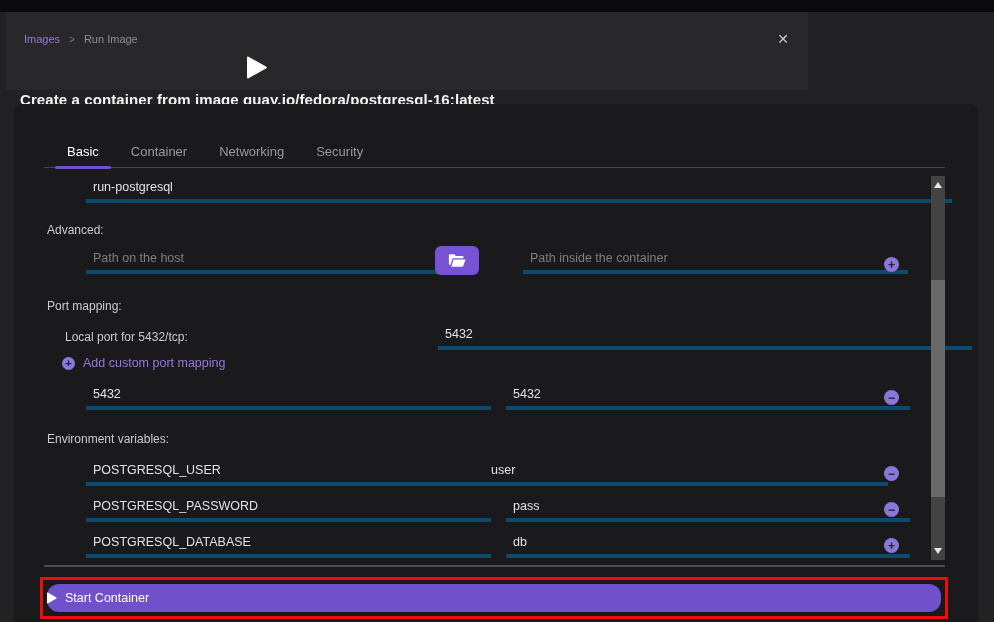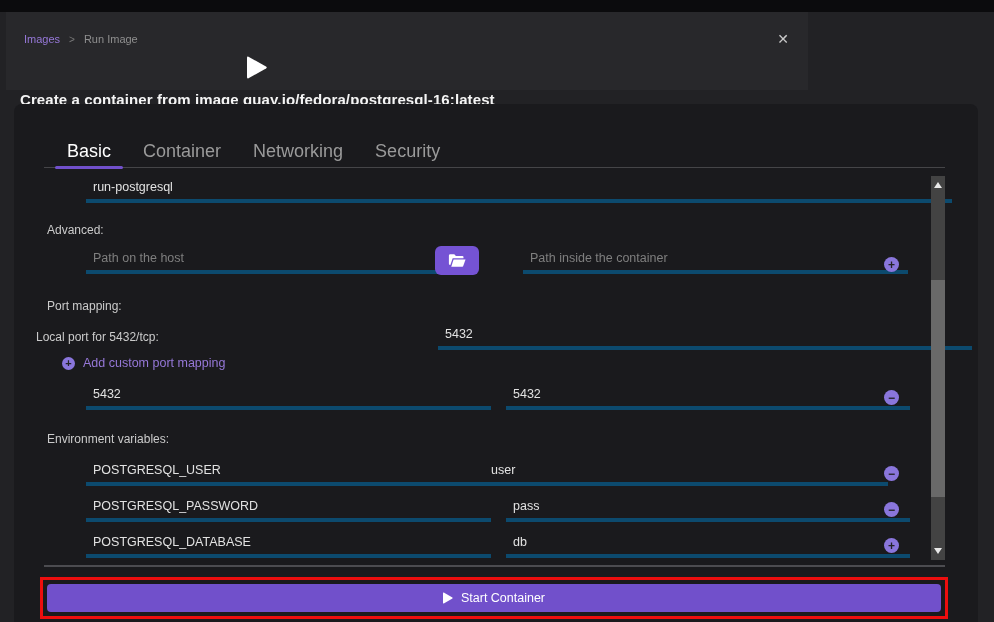--- a/index.html
+++ b/index.html
@@ -24,21 +24,21 @@
   .play-icon-lg { width:22px; height:25px; display:block; }
   .page-title { font-size:15px; font-weight:bold; color:#f4f4f4; letter-spacing:0.1px; }
 
   
   .panel { position:absolute; left:14px; top:104px; width:964px; height:518px;
     background:#1a1a1d; border-radius:8px 8px 0 0; }
 
   
   .tabs-row { position:absolute; left:30px; top:32px; width:901px; height:32px;
     border-bottom:1px solid #454548; display:flex; padding-left:11px; gap:8px; }
-  .tab { position:relative; padding:0 12px; font-size:18px; color:#9a9a9a;
+  .tab { position:relative; padding:0 12px; font-size:13px; color:#9a9a9a;
     display:flex; align-items:center; cursor:pointer; }
   .tab.active { color:#ffffff; }
   .tab.active::after { content:""; position:absolute; left:0; bottom:-2px; width:100%; height:3px;
     background:#7150cb; border-radius:2px; }
 
   
   .uline { position:absolute; border-bottom:4px solid #0c4a6e; height:27px;margin-left:38px; }
   .uline input { width:100%; height:100%; background:transparent; border:none; outline:none;
     color:#e2e2e2; font-size:12.5px; font-family:"Liberation Sans", sans-serif; padding:0 0 2px 7px; }
   .uline input::placeholder { color:#7f7f7f; }
@@ -60,22 +60,22 @@
   
   .scrollbar { position:absolute; left:917px; top:72px; width:14px; height:384px; background:#434343; }
   .scroll-thumb { position:absolute; left:0; top:104px; width:14px; height:217px; background:#696969; cursor:pointer; }
   .scroll-up, .scroll-down { position:absolute; left:3px; width:0; height:0; }
   .scroll-up { top:6px; border-left:4px solid transparent; border-right:4px solid transparent; border-bottom:6px solid #e8e8e8; }
   .scroll-down { bottom:6px; border-left:4px solid transparent; border-right:4px solid transparent; border-top:6px solid #e8e8e8; }
 
   
   .divider { position:absolute; left:30px; top:461px; width:901px; height:2px; background:#4c4c50; }
   .highlight-box { position:absolute; left:26px; top:473px; width:908px; height:42px; border:3px solid #ec0e0e; }
-  .start-btn { position:absolute; left:4px; top:4px; right:4px; bottom:4px; background:#7150cb; border-radius:4px;
-    display:flex; align-items:center; justify-content:center; gap:8px; color:#ffffff; font-size:12.5px; cursor:pointer; }
+  .start-btn { position:absolute; left:4px; top:4px; right:4px; bottom:4px; background:#7150cb; border-radius:12px;
+    display:flex; align-items:center; gap:8px; color:#ffffff; font-size:12.5px; cursor:pointer; }
   .play-icon-sm { width:10px; height:12px; display:block; }
 </style>
 </head>
 <body>
 
 <div class="topbar"></div>
 
 <div class="header">
   <div class="breadcrumb">
     <span class="crumb-link">Images</span>
@@ -114,21 +114,21 @@
       <path d="M1 2.5 Q1 1 2.5 1 L7 1 L8.8 3 L16 3 Q17.2 3 17.2 4.2 L17.2 5.5 L5.2 5.5 L2.6 13 Q1 13 1 11.5 Z" fill="#ffffff"></path>
       <path d="M6.2 7 L19.5 7 L16.8 14.5 Q16.6 15 16 15 L3.6 15 Z" fill="#ffffff"></path>
     </svg>
   </div>
   <div class="uline" style="left:471px; top:143px; width:385px;">
     <input type="text" placeholder="Path inside the container" style="">
   </div>
   <div class="circle-ic" style="left:870px; top:153px;">+</div>
 
   <div class="field-label" style="left:33px; top:195px;">Port mapping:</div>
-  <div class="field-label" style="left:22px; top:226px;">Local port for 5432/tcp:</div>
+  <div class="field-label" style="left:51px; top:226px;">Local port for 5432/tcp:</div>
   <div class="uline" style="left:386px; top:219px; width:534px;">
     <input type="text" value="5432" style="">
   </div>
 
   <div class="add-custom">
     <div class="circle-ic circle-sm">+</div>
     <span>Add custom port mapping</span>
   </div>
 
   <div class="uline" style="left:34px; top:279px; width:405px;">

